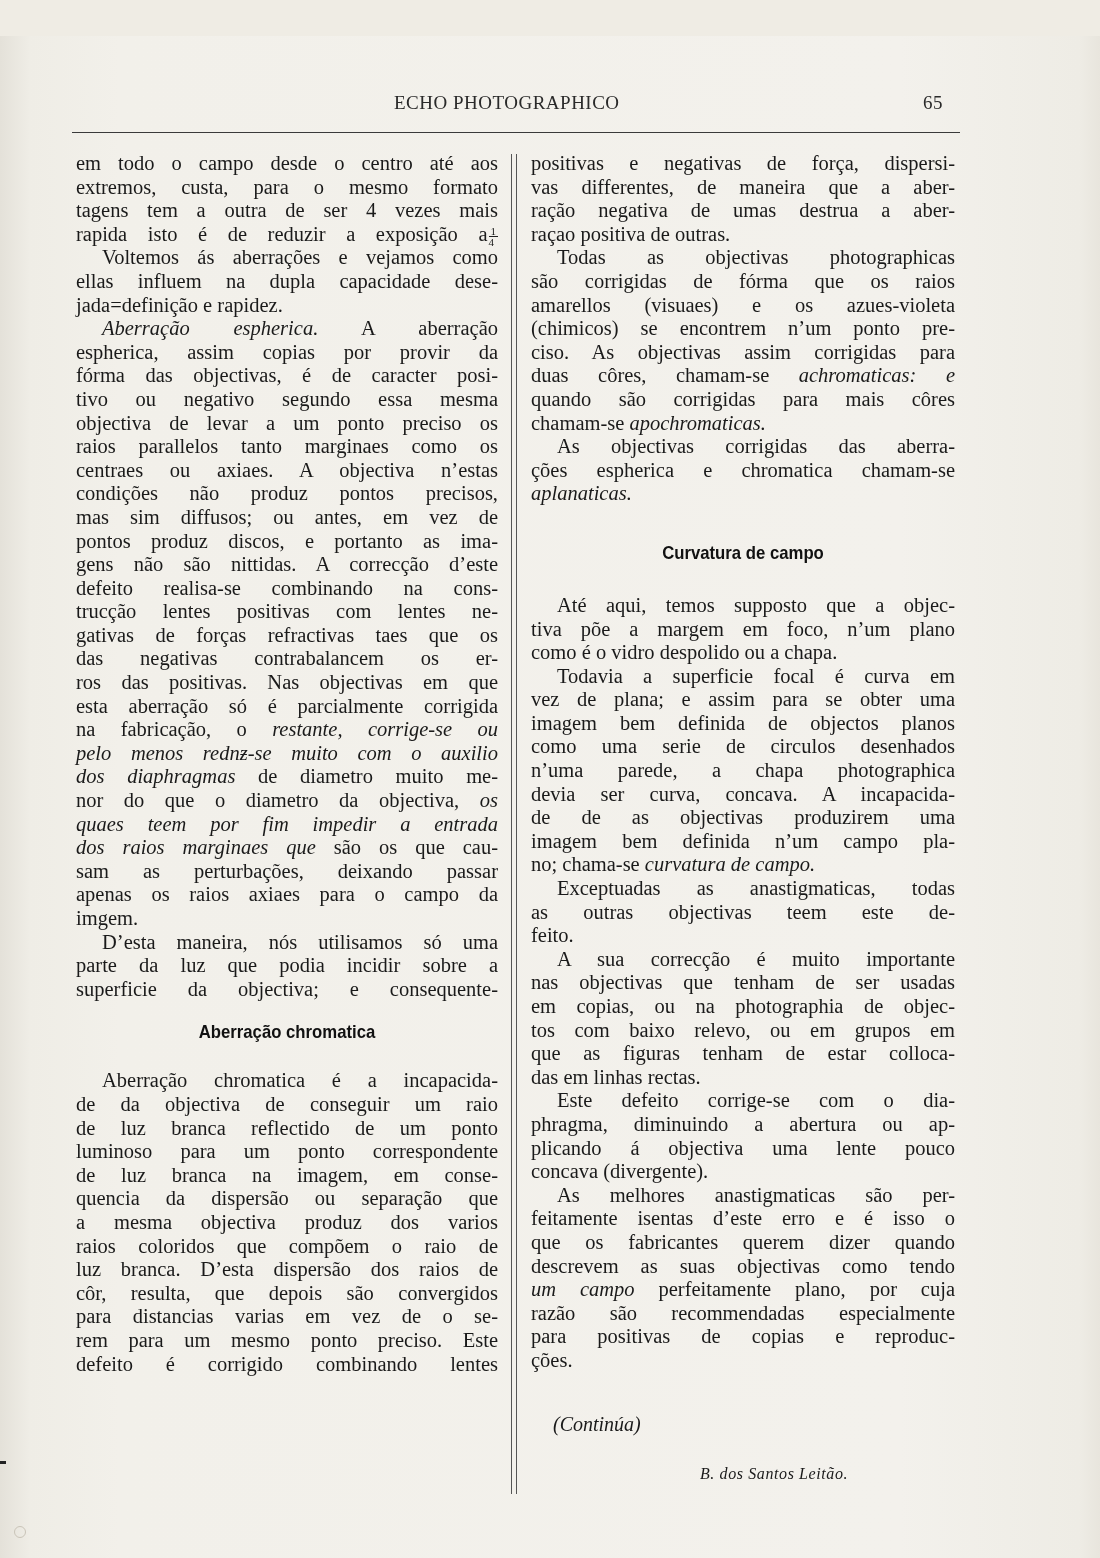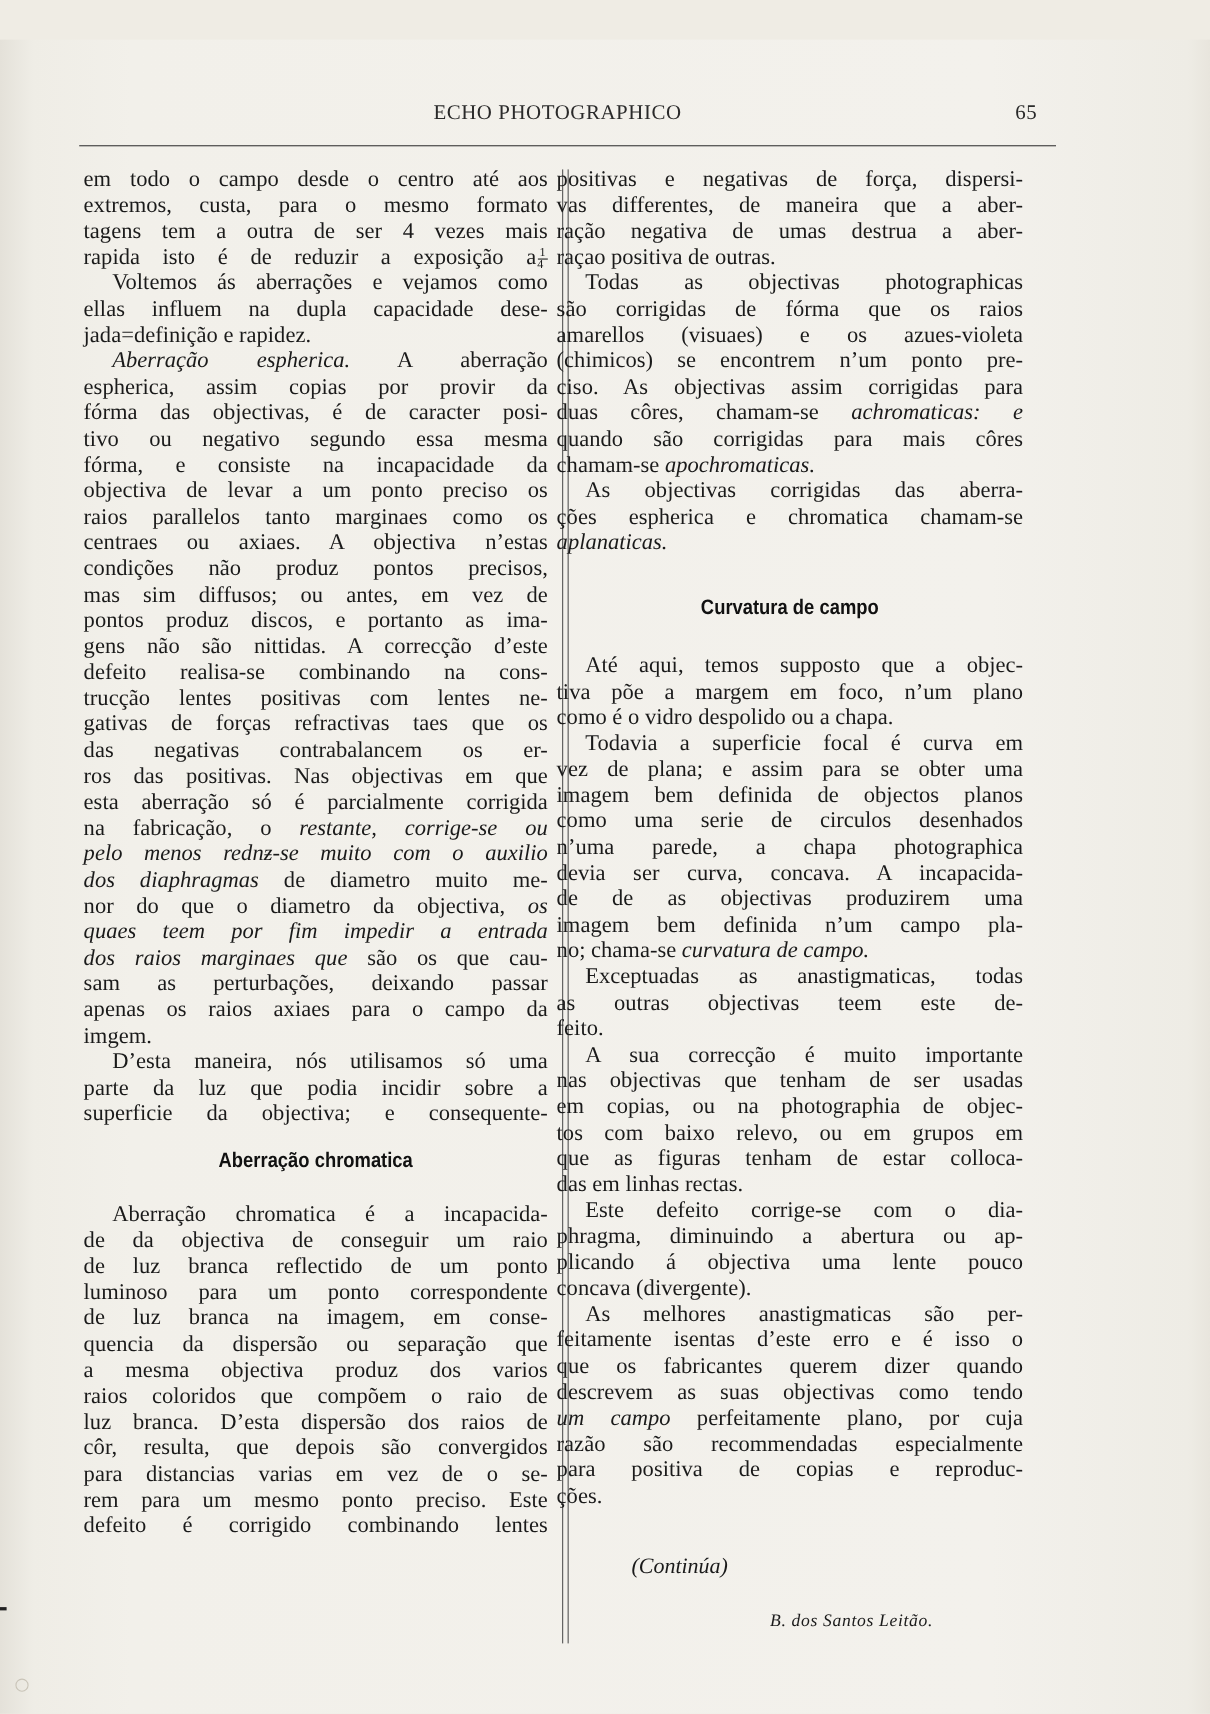--- a/index.html
+++ b/index.html
@@ -28,42 +28,42 @@
       position: absolute; left: 511px; top: 118px; height: 1340px; width: 6px;
     }
     .col-divider .l1 { position: absolute; left: 0; top: 0; bottom: 0; border-left: 1.2px solid #555; }
     .col-divider .l2 { position: absolute; left: 5px; top: 0; bottom: 0; border-left: 1.2px solid #555; }
     .column {
       position: absolute; top: 116px;
       font-family: "Liberation Serif", serif;
       font-size: 20.5px; color: #1a1a1a;
     }
     .col-left { left: 76px; width: 422px; }
-    .col-right { left: 506px; width: 424px; }
+    .col-right { left: 531px; width: 424px; }
     .line {
       height: 23.6px; line-height: 23.6px;
       text-align: justify; text-align-last: justify;
       white-space: nowrap; overflow: visible;
     }
     .line.last { text-align-last: left; }
     .line.indent { padding-left: 26px; }
     .line i, em { font-style: italic; }
     .subhead {
       font-family: "Liberation Sans", sans-serif; font-weight: bold;
       font-size: 19px; text-align: center; color: #111;
       transform: scaleX(0.88);
     }
     .frac {
       display: inline-block; vertical-align: middle; font-size: 11px; line-height: 10px;
       text-align: center; margin-left: 1px;
     }
     .frac span { display: block; }
     .frac .num { border-bottom: 1px solid #222; padding: 0 2px; }
     .continua {
-      position: absolute; left: 574px; top: 1377px;
+      position: absolute; left: 553px; top: 1377px;
       font-family: "Liberation Serif", serif; font-style: italic; font-size: 20px; color: #1a1a1a;
     }
     .signature {
       position: absolute; left: 700px; top: 1429px;
       font-family: "Liberation Serif", serif; font-style: italic; font-size: 16px; color: #1a1a1a;
       letter-spacing: 0.6px;
     }
     .edge-mark { position: absolute; left: 0; top: 1425px; width: 6px; height: 3px; background: #222; }
     .punch-hole {
       position: absolute; left: 14px; top: 1490px; width: 10px; height: 10px;
@@ -91,21 +91,20 @@
         <div class="line"><span>extremos, custa, para o mesmo formato</span></div>
         <div class="line"><span>tagens tem a outra de ser 4 vezes mais</span></div>
         <div class="line"><span>rapida isto é de reduzir a exposição a</span><span class="frac"><span class="num">1</span><span>4</span></span></div>
         <div class="line indent"><span>Voltemos ás aberrações e vejamos como</span></div>
         <div class="line"><span>ellas influem na dupla capacidade dese-</span></div>
         <div class="line last"><span>jada=definição e rapidez.</span></div>
         <div class="line indent"><i>Aberração espherica.</i><span> A aberração</span></div>
         <div class="line"><span>espherica, assim copias por provir da</span></div>
         <div class="line"><span>fórma das objectivas, é de caracter posi-</span></div>
         <div class="line"><span>tivo ou negativo segundo essa mesma</span></div>
-        <div class="line"><span>fórma, e consiste na incapacidade da</span></div>
         <div class="line"><span>objectiva de levar a um ponto preciso os</span></div>
         <div class="line"><span>raios parallelos tanto marginaes como os</span></div>
         <div class="line"><span>centraes ou axiaes. A objectiva n’estas</span></div>
         <div class="line"><span>condições não produz pontos precisos,</span></div>
         <div class="line"><span>mas sim diffusos; ou antes, em vez de</span></div>
         <div class="line"><span>pontos produz discos, e portanto as ima-</span></div>
         <div class="line"><span>gens não são nittidas. A correcção d’este</span></div>
         <div class="line"><span>defeito realisa-se combinando na cons-</span></div>
         <div class="line"><span>trucção lentes positivas com lentes ne-</span></div>
         <div class="line"><span>gativas de forças refractivas taes que os</span></div>
@@ -191,21 +190,21 @@
         <div class="line indent"><span>Este defeito corrige-se com o dia-</span></div>
         <div class="line"><span>phragma, diminuindo a abertura ou ap-</span></div>
         <div class="line"><span>plicando á objectiva uma lente pouco</span></div>
         <div class="line last"><span>concava (divergente).</span></div>
         <div class="line indent"><span>As melhores anastigmaticas são per-</span></div>
         <div class="line"><span>feitamente isentas d’este erro e é isso o</span></div>
         <div class="line"><span>que os fabricantes querem dizer quando</span></div>
         <div class="line"><span>descrevem as suas objectivas como tendo</span></div>
         <div class="line"><i>um campo</i><span> perfeitamente plano, por cuja</span></div>
         <div class="line"><span>razão são recommendadas especialmente</span></div>
-        <div class="line"><span>para positiva de copias e reproduc-</span></div>
+        <div class="line"><span>para positivas de copias e reproduc-</span></div>
         <div class="line last"><span>ções.</span></div>
       </div>
   </div>
 
   <div class="continua">(Continúa)</div>
   <div class="signature">B. dos Santos Leitão.</div>
 
   <div class="edge-mark"></div>
   <div class="punch-hole"></div>
 </div>

